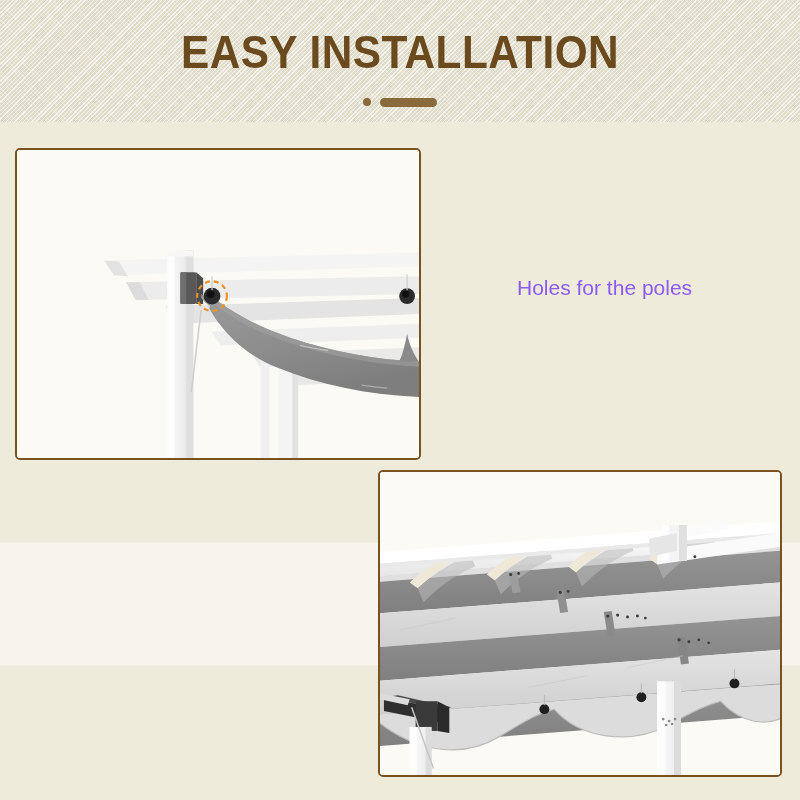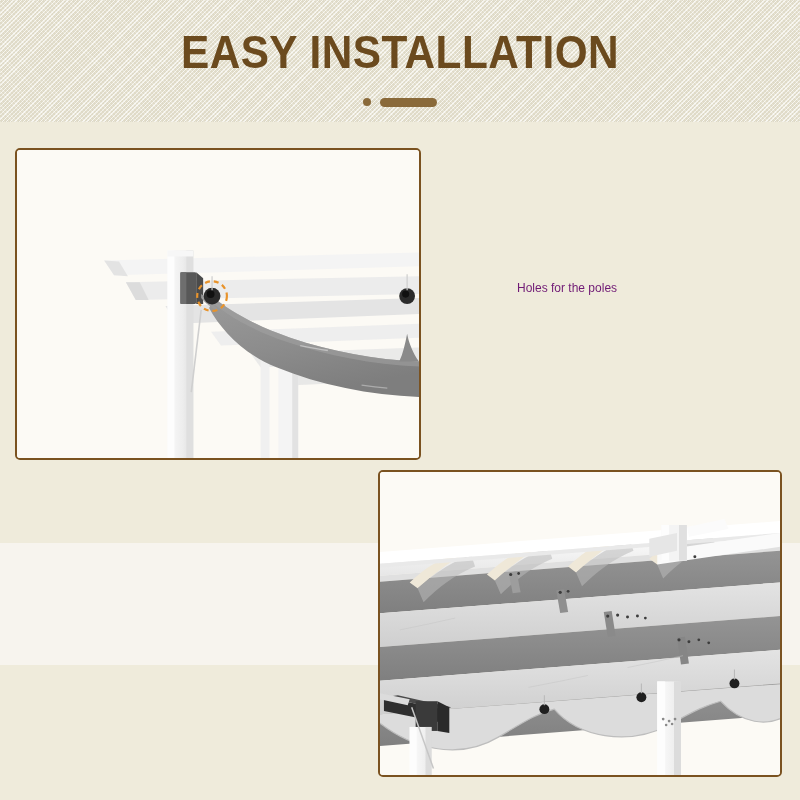--- a/index.html
+++ b/index.html
@@ -113,23 +113,23 @@
   #panel-bottom-right {
     left: 378px;
     top: 470px;
     width: 404px;
     height: 307px;
   }
 
   
   .caption {
     position: absolute;
-    color: #701a75;
+    color: #8b5cf6;
     font-family: "Liberation Sans", sans-serif;
-    font-size: 12px;
+    font-size: 21px;
     line-height: 24px;
     white-space: nowrap;
   }
   #caption-holes {
     left: 517px;
     top: 276px;
     font-weight: 400;
   }
   #caption-fabric {
     left: 66px;

